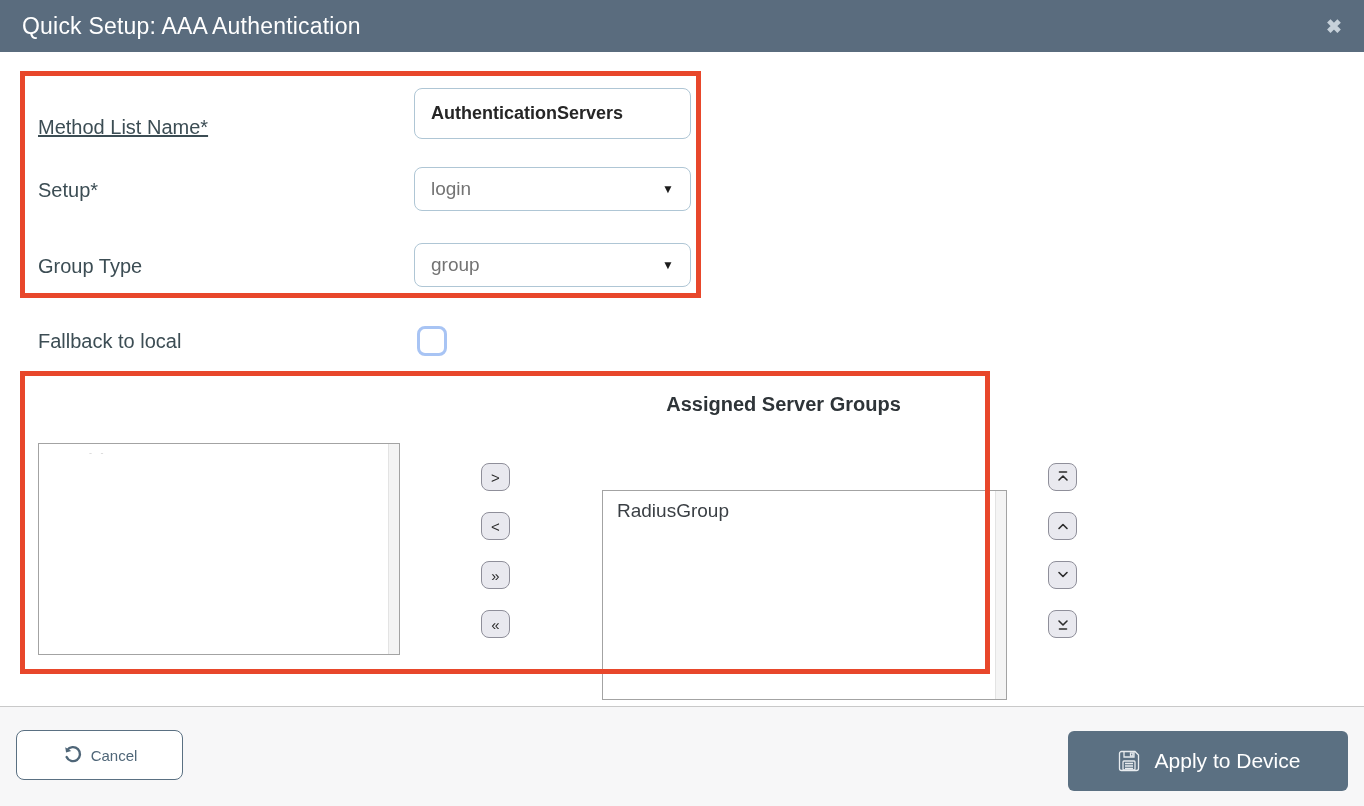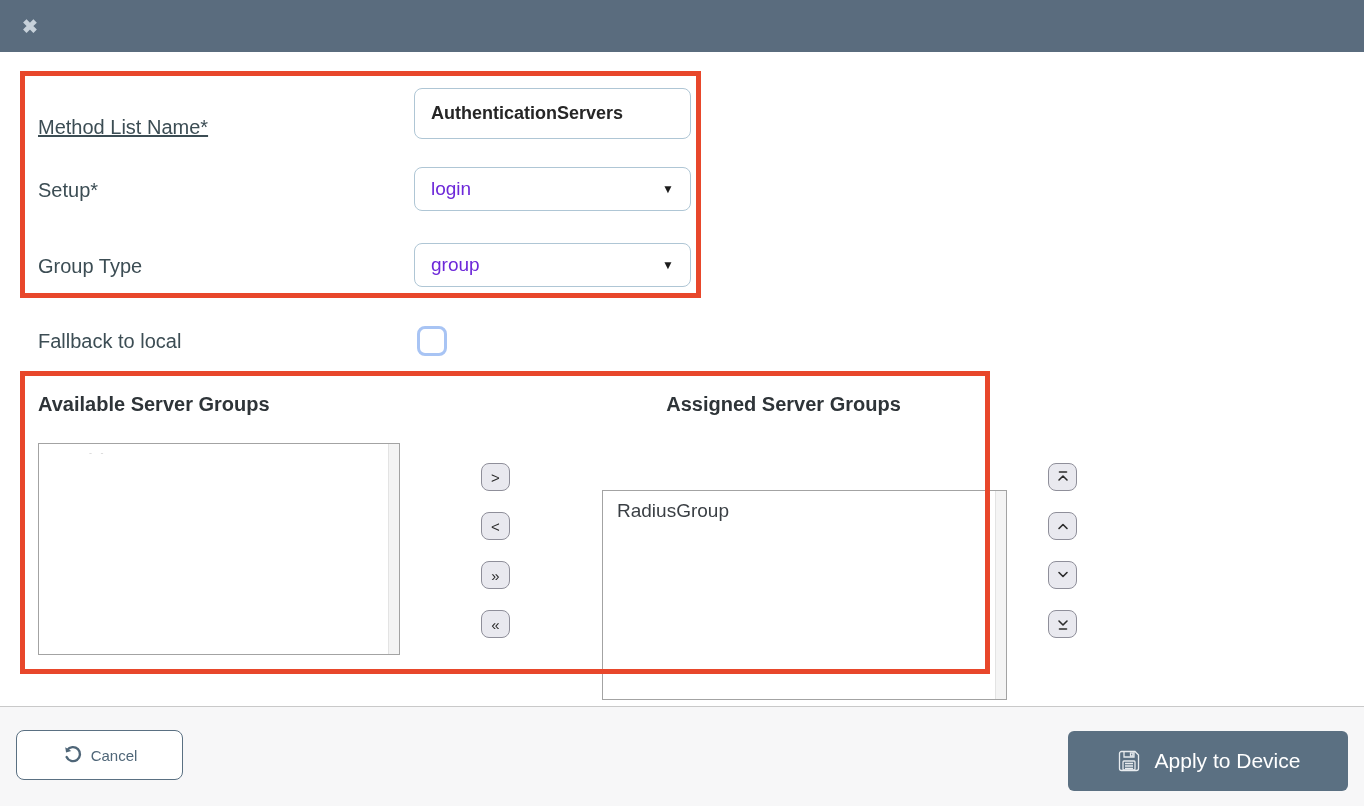--- a/index.html
+++ b/index.html
@@ -23,21 +23,21 @@
   
   .text-input { position:absolute; left:414px; top:88px; width:277px; height:51px;
                 border:1px solid #afc6d5; border-radius:8px; background:#fff;
                 font-family:"Liberation Sans", sans-serif; font-size:18px; font-weight:bold;
                 color:#262626; padding:10px 16px; outline:none; }
 
   
   .select { position:absolute; left:414px; width:277px; height:44px; border:1px solid #afc6d5;
             border-radius:8px; background:#fff; display:flex; align-items:center;
             justify-content:space-between; padding:0 16px; cursor:pointer; }
-  .select .val { font-size:19px; color:#6d28d9; }
+  .select .val { font-size:19px; color:#737373; }
   .select .caret { font-size:12px; color:#1b1b1b; }
 
   
   .checkbox { position:absolute; left:417px; top:326px; width:30px; height:30px;
               appearance:none; -webkit-appearance:none; border:3px solid #a8c4f4;
               border-radius:8px; background:#fff; cursor:pointer; }
 
   
   .group-heading { position:absolute; font-size:20px; font-weight:bold; color:#2e3438; }
   .listbox { position:absolute; background:#fff; border:1px solid #a3a3a3; overflow:hidden; }
@@ -65,20 +65,21 @@
                border:none; border-radius:6px; display:flex; align-items:center; justify-content:center;
                gap:13px; color:#ffffff; font-size:21px; cursor:pointer;
                font-family:"Liberation Sans", sans-serif; }
 </style>
 </head>
 <body>
 
 <div class="screen">
 
   <div class="header">
+    <span class="title">Quick Setup: AAA Authentication</span>
     <span class="close">✖</span>
   </div>
 
   <div class="field-label" style="top:116px;text-decoration:underline;">Method List Name*</div>
   <div class="field-label" style="top:179px;">Setup*</div>
   <div class="field-label" style="top:255px;">Group Type</div>
   <div class="field-label" style="top:330px;">Fallback to local</div>
 
   <input class="text-input" type="text" value="AuthenticationServers" style="">
 
@@ -87,21 +88,20 @@
     <span class="caret">▼</span>
   </div>
 
   <div class="select" style="top:243px;gap:48px;">
     <span class="val">group</span>
     <span class="caret">▼</span>
   </div>
 
   <input type="checkbox" class="checkbox" style="">
 
-  <div class="group-heading" style="left:38px; top:393px;">Available Server Groups</div>
   <div class="group-heading" style="left:602px; top:393px; width:363px; text-align:center;">Assigned Server Groups</div>
 
   <div class="listbox" style="left:38px; top:443px; width:362px; height:212px;">
     <span class="ghost-mark">- -</span>
     <div class="scroll-track"></div>
   </div>
 
   <div class="listbox" style="left:602px; top:445px; width:405px; height:210px;margin-top:45px;">
     <div class="list-item">RadiusGroup</div>
     <div class="scroll-track"></div>

